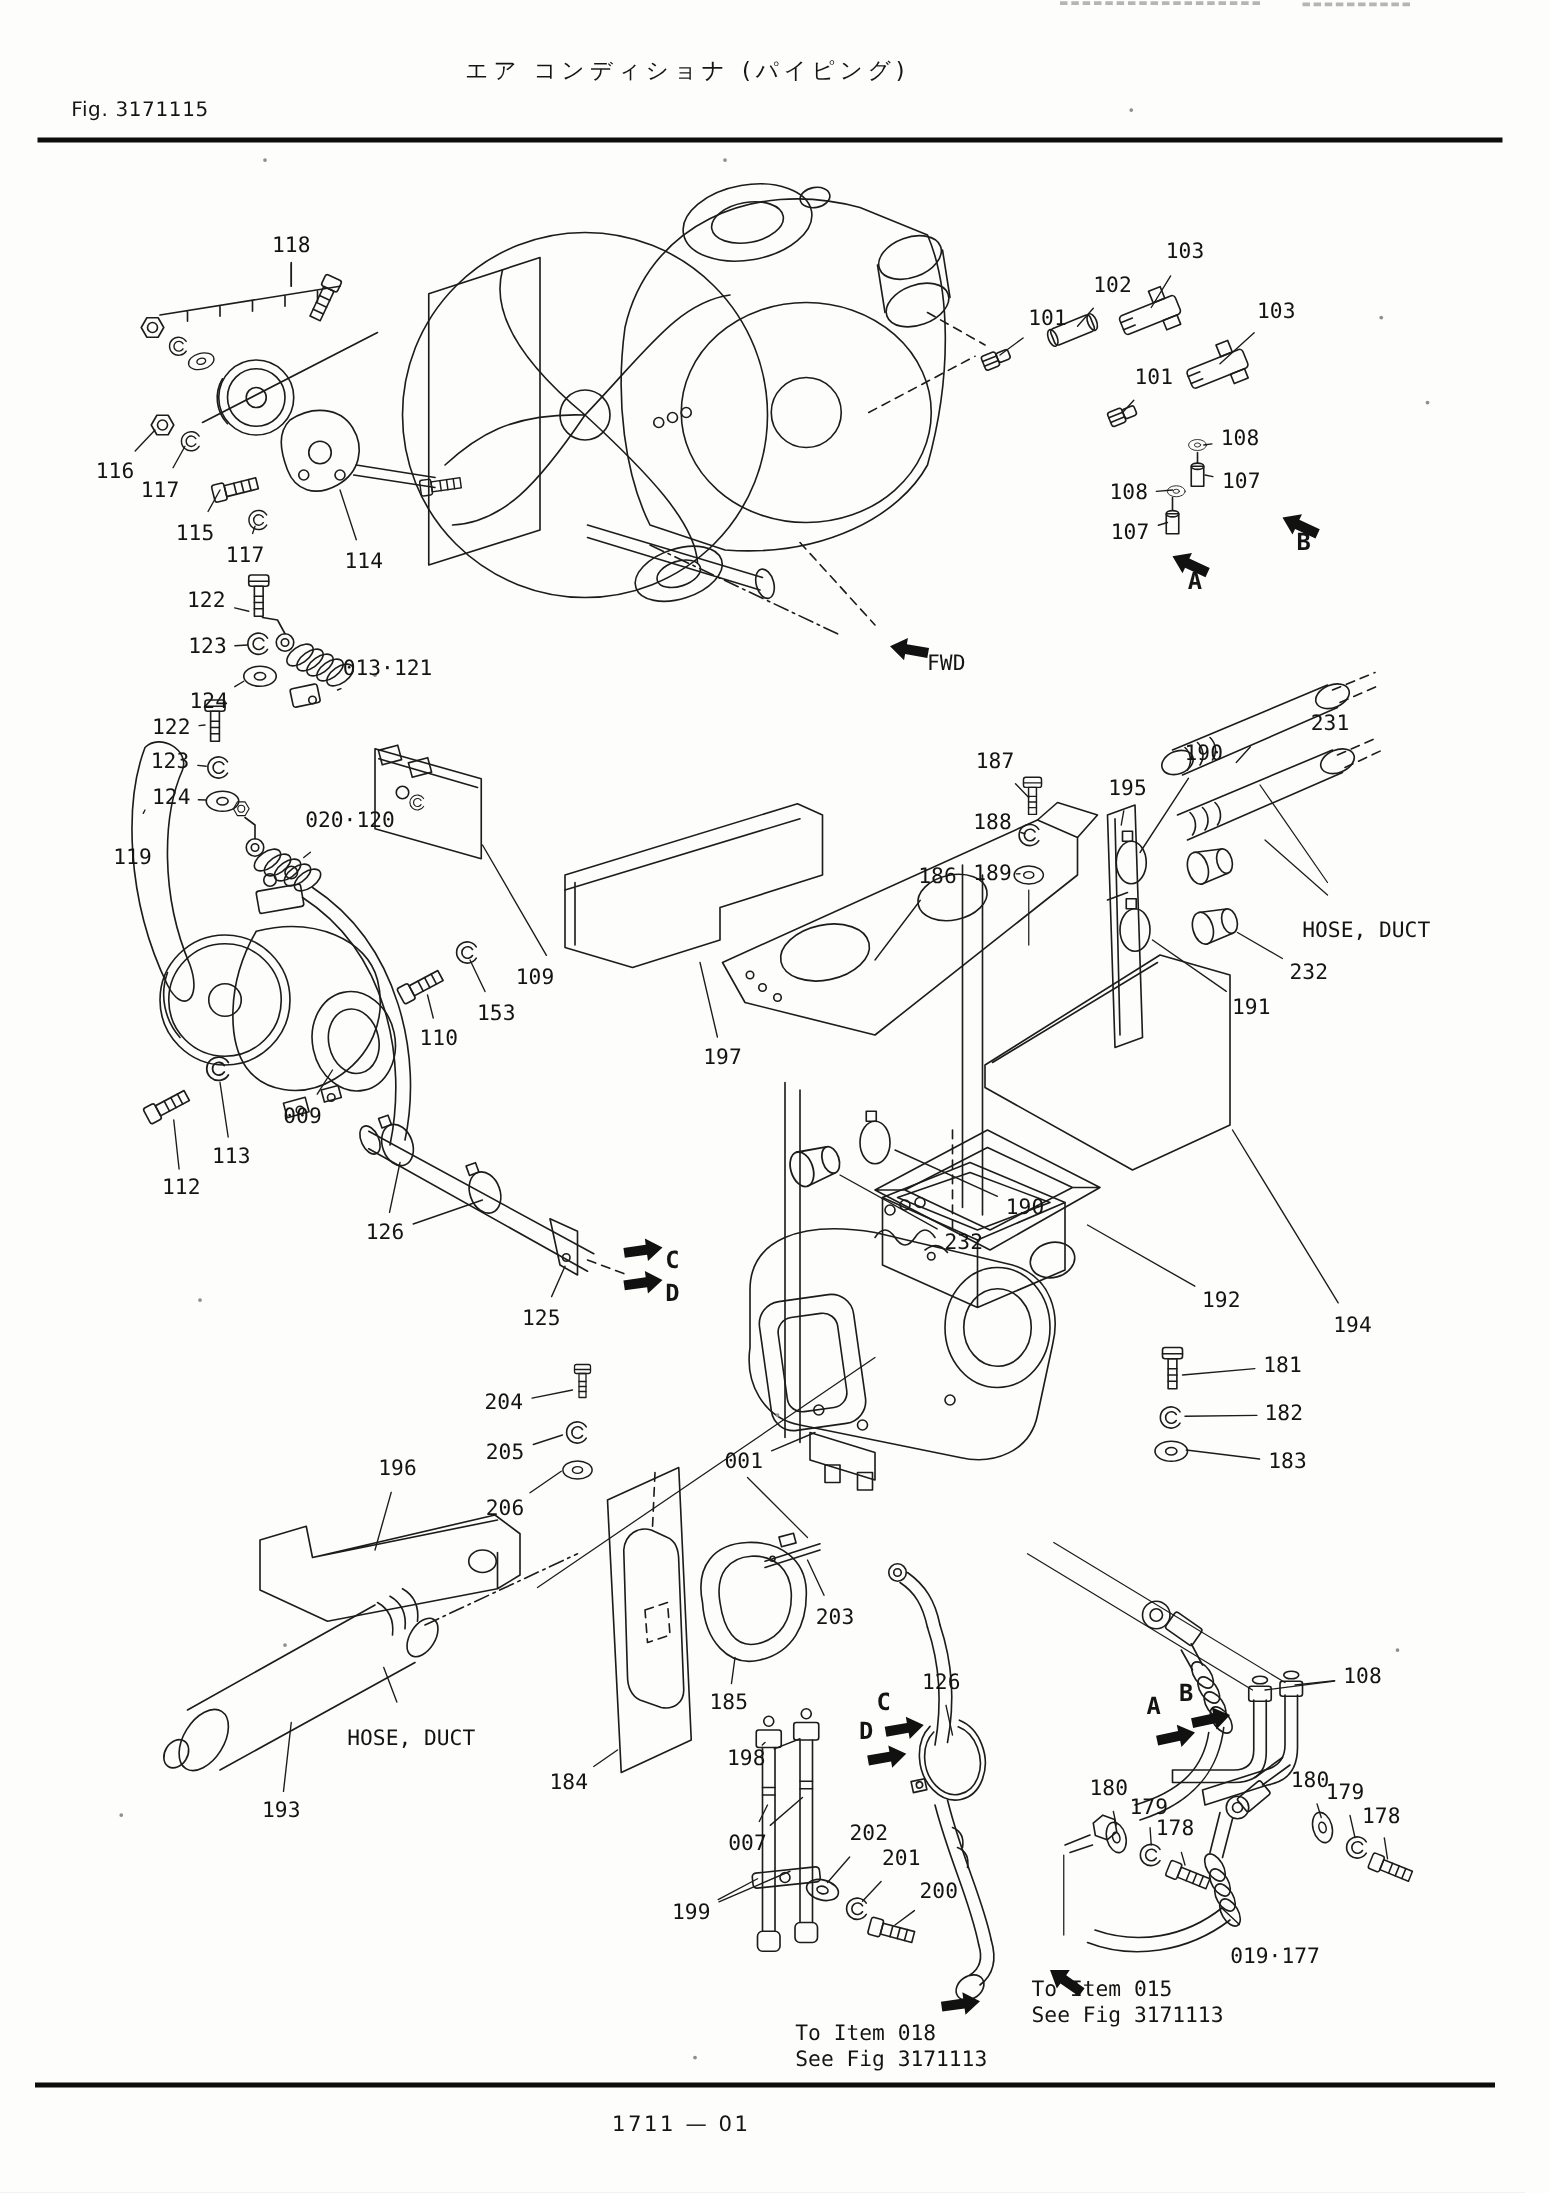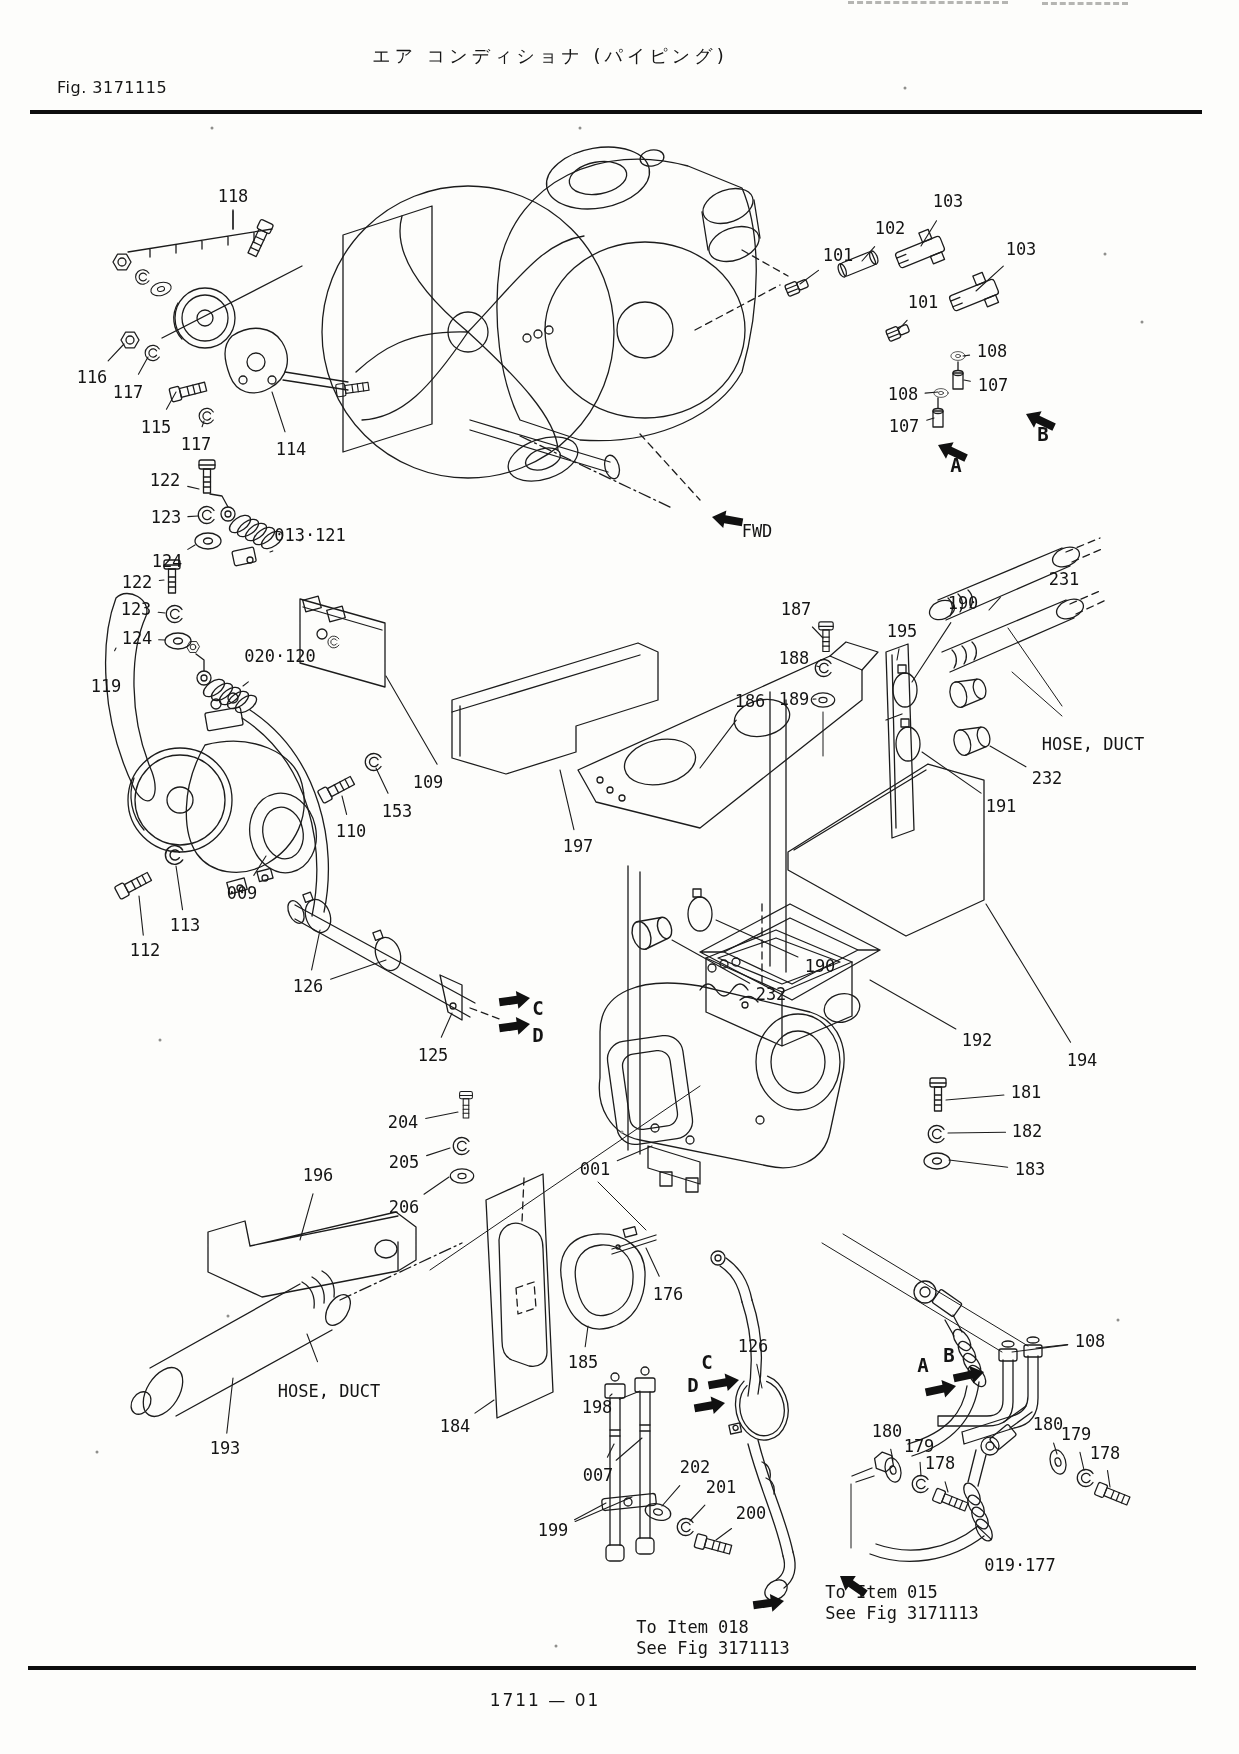--- a/index.html
+++ b/index.html
@@ -543,21 +543,21 @@
       <div class="callout" style="left: 977px; top: 1041px;">192</div>
       <div class="callout" style="left: 1082px; top: 1061px;">194</div>
       <div class="callout" style="left: 1026px; top: 1093px;">181</div>
       <div class="callout" style="left: 1027px; top: 1132px;">182</div>
       <div class="callout" style="left: 1030px; top: 1170px;">183</div>
       <div class="callout" style="left: 403px; top: 1123px;">204</div>
       <div class="callout" style="left: 404px; top: 1163px;">205</div>
       <div class="callout" style="left: 404px; top: 1208px;">206</div>
       <div class="callout" style="left: 595px; top: 1170px;">001</div>
       <div class="callout" style="left: 318px; top: 1176px;">196</div>
-      <div class="callout" style="left: 668px; top: 1295px;">176</div>
+      <div class="callout" style="left: 668px; top: 1295px;">203</div>
       <div class="callout" style="left: 583px; top: 1363px;">185</div>
       <div class="callout" style="left: 455px; top: 1427px;">184</div>
       <div class="callout" style="left: 225px; top: 1449px;">193</div>
       <div class="callout" style="left: 329px; top: 1392px;">HOSE, DUCT</div>
       <div class="callout" style="left: 597px; top: 1408px;">198</div>
       <div class="callout" style="left: 753px; top: 1347px;">126</div>
       <div class="callout letter" style="left: 707px; top: 1363px;">C</div>
       <div class="callout letter" style="left: 693px; top: 1386px;">D</div>
       <div class="callout" style="left: 598px; top: 1476px;">007</div>
       <div class="callout" style="left: 553px; top: 1531px;">199</div>

